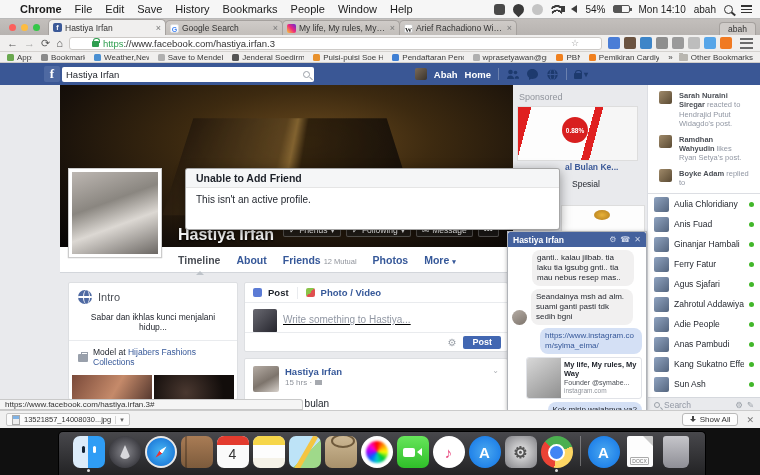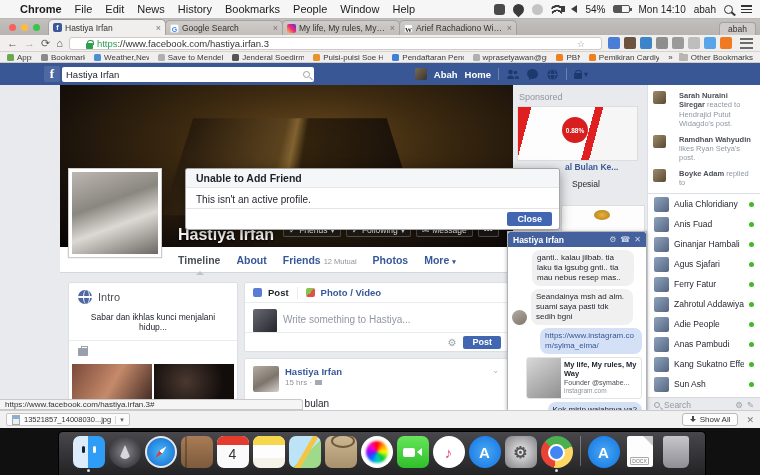--- a/index.html
+++ b/index.html
@@ -42,21 +42,21 @@
   .fav.google{background:#fff;color:#4285f4;border:0.5px solid #ddd;}
   .fav.google:after{content:"G";}
   .fav.ig{background:linear-gradient(45deg,#f9ce34,#ee2a7b,#6228d7);}
   .fav.wiki{background:#fff;color:#222;border:0.5px solid #ccc;}
   .fav.wiki:after{content:"W";font-family:"Liberation Serif",serif;}
   .profile-chip{margin-left:auto;margin-right:4px;background:#cfcbc8;border:1px solid #a5a19e;border-bottom:none;border-radius:4px 4px 0 0;font-size:8.5px;color:#333;padding:1px 8px;}
 
   .toolbar{position:absolute;left:0;top:35px;width:760px;height:17px;background:#f0efee;border-bottom:1px solid #d5d2cf;display:flex;align-items:center;gap:6px;padding:0 7px;z-index:28;}
   .navbtn{font-size:11px;color:#555;line-height:1;}
   .navbtn.dim{color:#aaa;}
-  .omnibox{flex:1;height:13px;background:#fff;border:1px solid #cdcac7;border-radius:3px;display:flex;align-items:flex-end;gap:4px;padding:0 16px;font-size:9.5px;}
+  .omnibox{flex:1;height:13px;background:#fff;border:1px solid #cdcac7;border-radius:3px;display:flex;align-items:center;gap:4px;padding:0 22px;font-size:9.5px;}
   .padlock{width:7px;height:6px;background:#2e9e4f;border-radius:1px;position:relative;margin-top:2px;}
   .padlock:before{content:"";position:absolute;left:1px;top:-3px;width:5px;height:4px;border:1px solid #2e9e4f;border-bottom:none;border-radius:3px 3px 0 0;}
   .url{color:#333;white-space:nowrap;overflow:hidden;}
   .url b{color:#2e9e4f;font-weight:normal;}
   .ob-star{margin-left:auto;color:#999;font-size:9px;}
   .ext{width:12px;height:12px;border-radius:2px;flex:none;}
   .hamb{width:13px;height:11px;background:linear-gradient(#6b6b6b 0 2px,transparent 2px 4.5px,#6b6b6b 4.5px 6.5px,transparent 6.5px 9px,#6b6b6b 9px 11px);margin-left:2px;}
 
   .bookmarksbar{position:absolute;left:0;top:52px;width:760px;height:11px;background:#f0efee;border-bottom:1px solid #cfccc9;display:flex;align-items:center;gap:9px;padding:0 7px;font-size:8px;color:#3a3a3a;z-index:27;}
   .bm{display:flex;align-items:center;gap:3px;white-space:nowrap;max-width:86px;overflow:hidden;}
@@ -126,21 +126,21 @@
   .ipho.p2{background:radial-gradient(circle at 40% 42%,#4a3830 0%,#120d0b 70%);}
 
   .composer{left:244px;top:197px;width:264px;height:70px;}
   .comp-tabs{display:flex;align-items:center;height:20px;border-bottom:1px solid #e9ebee;font-size:9.5px;padding:0 8px;gap:6px;}
   .ct-ic{width:9px;height:9px;border-radius:2px;}
   .ct-post{background:#5b7bd5;}
   .ct-photo{background:linear-gradient(135deg,#8bc34a 50%,#e05050 50%);}
   .comp-tabs .lbl-post{font-weight:bold;color:#1d2129;}
   .comp-tabs .lbl-photo{color:#365899;font-weight:bold;}
   .comp-tabs .sep{width:1px;height:12px;background:#e9ebee;margin:0 2px;}
-  .comp-body{display:flex;gap:6px;padding:6px 8px;}
+  .comp-body{display:flex;gap:6px;padding:6px 8px;text-decoration:underline;}
   .av26{width:24px;height:24px;border-radius:2px;background:linear-gradient(135deg,#6a6a72,#23232b);flex:none;}
   .comp-ph{font-size:10px;color:#9197a3;margin-top:5px;}
   .comp-foot{position:absolute;left:0;bottom:0;width:100%;height:19px;border-top:1px solid #e9ebee;display:flex;align-items:center;justify-content:flex-end;gap:7px;padding:0 6px;}
   .gear{color:#9aa0a8;font-size:10px;}
   .postbtn{background:#4267b2;color:#fff;font-size:9px;font-weight:bold;border-radius:2px;padding:1.5px 9px;}
 
   .postcard{left:244px;top:273px;width:264px;height:120px;}
   .post-h{display:flex;gap:6px;padding:7px 8px 2px;}
   .av28{width:26px;height:26px;border-radius:2px;background:linear-gradient(150deg,#b5aca4,#7d746c 55%,#d8d2cc);flex:none;}
   .post-name{font-size:9.5px;font-weight:bold;color:#365899;}
@@ -172,21 +172,21 @@
   .lc-thumb{width:34px;height:40px;background:linear-gradient(145deg,#d8d8d8,#8f8f8f);flex:none;}
   .lc-txt{padding:2px 3px;}
   .lc-title{font-size:7.5px;font-weight:bold;color:#1d2129;line-height:1.2;}
   .lc-sub{font-size:7px;color:#4b4f56;margin-top:1px;}
   .lc-dom{font-size:6.5px;color:#90949c;margin-top:1px;}
   .seen{text-align:right;font-size:7px;color:#90949c;margin-top:1px;}
 
   
   .rail{position:absolute;left:647px;top:0;width:113px;height:327px;background:#fff;border-left:1px solid #dcdee3;}
   .ticker{border-bottom:1px solid #dcdee3;padding:3px 0;}
-  .trow{display:flex;gap:13px;padding:3px 5px;}
+  .trow{display:flex;gap:7px;padding:3px 11px;}
   .tav{width:13px;height:13px;border-radius:2px;background:linear-gradient(135deg,#a08a6a,#5a4a33);flex:none;}
   .ttxt{font-size:7.5px;color:#9197a3;line-height:1.25;}
   .ttxt b{color:#4b4f56;}
   .crw{display:flex;align-items:center;gap:5px;padding:2.5px 6px;height:20px;}
   .cav2{width:15px;height:15px;border-radius:2px;background:linear-gradient(135deg,#8fa3c0,#54657e);flex:none;}
   .cname{font-size:8.5px;color:#1d2129;flex:1;white-space:nowrap;overflow:hidden;}
   .gdot{width:5px;height:5px;border-radius:50%;background:#42b72a;flex:none;}
   .grp-h{font-size:7.5px;font-weight:bold;color:#90949c;padding:5px 6px 2px;letter-spacing:.2px;}
   .railsearch{position:absolute;left:0;bottom:0;width:100%;height:15px;background:#e9eaed;border-top:1px solid #d5d8dd;display:flex;align-items:center;gap:4px;padding:0 6px;}
   .rs-mag{width:6px;height:6px;border:1px solid #9aa0a8;border-radius:50%;position:relative;flex:none;}
@@ -251,21 +251,21 @@
 </style>
 </head>
 <body>
 
 <div id="screen">
 
   <div class="menubar">
     <span class="mb-apple"></span>
     <span>
       
-    <span class="mbi bold">Chrome</span><span class="mbi">File</span><span class="mbi">Edit</span><span class="mbi">News</span><span class="mbi">History</span><span class="mbi">Bookmarks</span><span class="mbi">People</span><span class="mbi">Window</span><span class="mbi">Help</span></span>
+    <span class="mbi bold">Chrome</span><span class="mbi">File</span><span class="mbi">Edit</span><span class="mbi">Save</span><span class="mbi">History</span><span class="mbi">Bookmarks</span><span class="mbi">People</span><span class="mbi">Window</span><span class="mbi">Help</span></span>
     <span class="mb-right">
       <span class="mb-ic mb-sq"></span>
       <span class="mb-ic mb-drop"></span>
       <span class="mb-ic mb-dim"></span>
       <span class="wifi"></span>
       <span class="spk"></span>
       <span class="mb-txt">54%</span>
       <span class="mb-batt"></span>
       <span class="mb-txt">Mon 14:10</span>
       <span class="mb-txt">abah</span>
@@ -508,20 +508,21 @@
       </div>
 
     <div class="card intro">
       <div class="intro-h">
         <span class="glb"></span>
         <span>Intro</span>
       </div>
       <div class="intro-bio">Sabar dan ikhlas kunci menjalani hidup...</div>
       <div class="work">
         <span class="brief"></span>
+        <span><span>Model at</span> <a>Hijabers Fashions Collections</a></span>
       </div>
       <div class="intro-photos">
         <span class="ipho p1"></span>
         <span class="ipho p2"></span>
       </div>
     </div>
 
     <div class="card composer">
       <div class="comp-tabs">
         <span class="ct-ic ct-post"></span>
@@ -588,27 +589,27 @@
           </div>
 
           <div class="crw">
             <span class="cav2"></span>
             <span class="cname">Ginanjar Hambali</span>
             <span class="gdot"></span>
           </div>
 
           <div class="crw">
             <span class="cav2"></span>
+            <span class="cname">Ferry Fatur</span>
+            <span class="gdot"></span>
+          </div>
+
+          <div class="crw">
+            <span class="cav2"></span>
             <span class="cname">Agus Sjafari</span>
-            <span class="gdot"></span>
-          </div>
-
-          <div class="crw">
-            <span class="cav2"></span>
-            <span class="cname">Ferry Fatur</span>
             <span class="gdot"></span>
           </div>
 
           <div class="crw">
             <span class="cav2"></span>
             <span class="cname">Zahrotul Addawiyah ...</span>
             <span class="gdot"></span>
           </div>
 
           <div class="crw">
@@ -645,39 +646,36 @@
         <span class="rs-txt">Search</span>
         <span class="rs-ic">⚙</span>
         <span class="rs-ic">✎</span>
       </div>
     </div>
   </div>
 
   <div class="modal">
     <div class="modal-h">Unable to Add Friend</div>
     <div class="modal-b">This isn't an active profile.</div>
-    <div class="modal-f">
-      <span class="closebtn">Close</span>
-    </div>
   </div>
 
   <div class="chatwin">
     <div class="chat-h">
       <span class="chat-title">Hastiya Irfan</span>
       <span class="chat-hic">⚙</span>
       <span class="chat-hic">☎</span>
       <span class="chat-hic">✕</span>
     </div>
     <div class="chat-body">
       <div class="crow">
           <span class="bub in">ganti.. kalau jilbab. tia laku tia lgsubg gnti.. tia mau nebus resep mas..</span>
         </div>
       <div class="crow">
         <span class="cav"></span>
-        <span class="bub in">Seandainya msh ad alm. suami saya pasti tdk sedih bgni</span>
+        <span class="bub in">Seandainya msh ad alm. suami ganti pasti tdk sedih bgni</span>
       </div>
       <div class="crow out">
           <span class="bub out"><a>https://www.instagram.com/sylma_eima/</a></span>
         </div>
       <div class="crow out">
         <span class="linkcard">
           <span class="lc-thumb"></span>
           <span class="lc-txt">
             <div class="lc-title">My life, My rules, My Way</div>
             <div class="lc-sub">Founder @symabe...</div>

